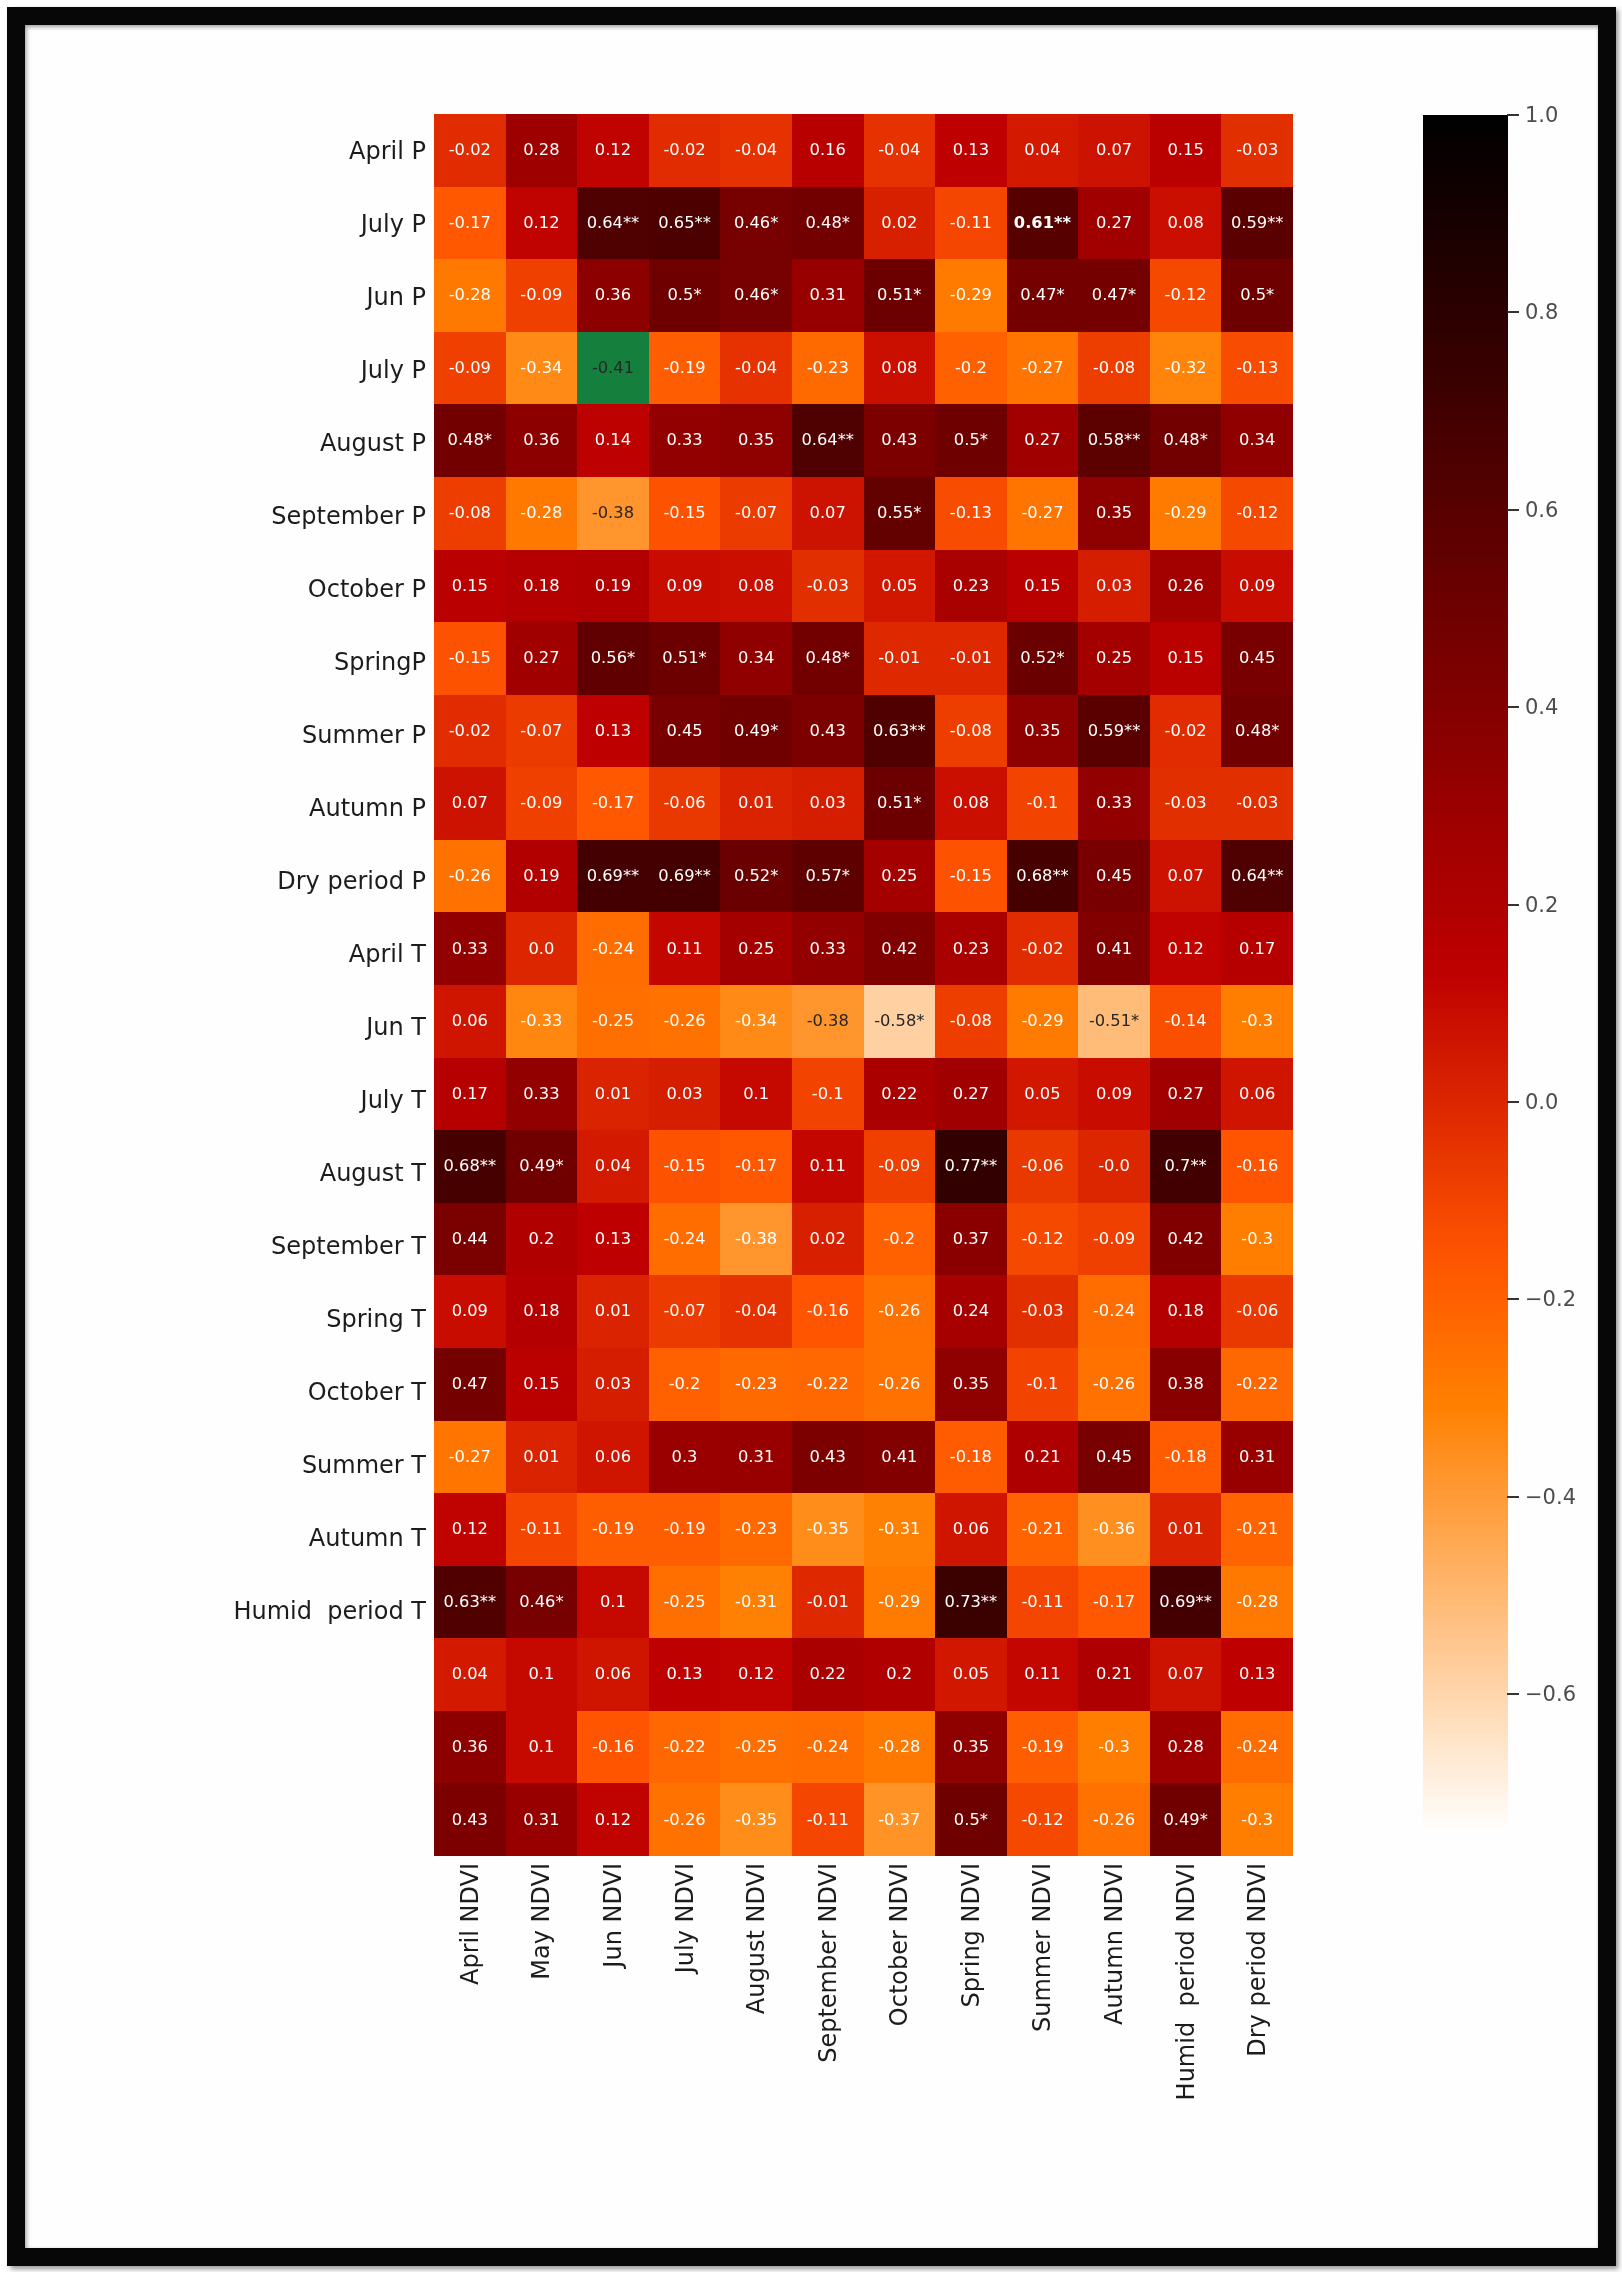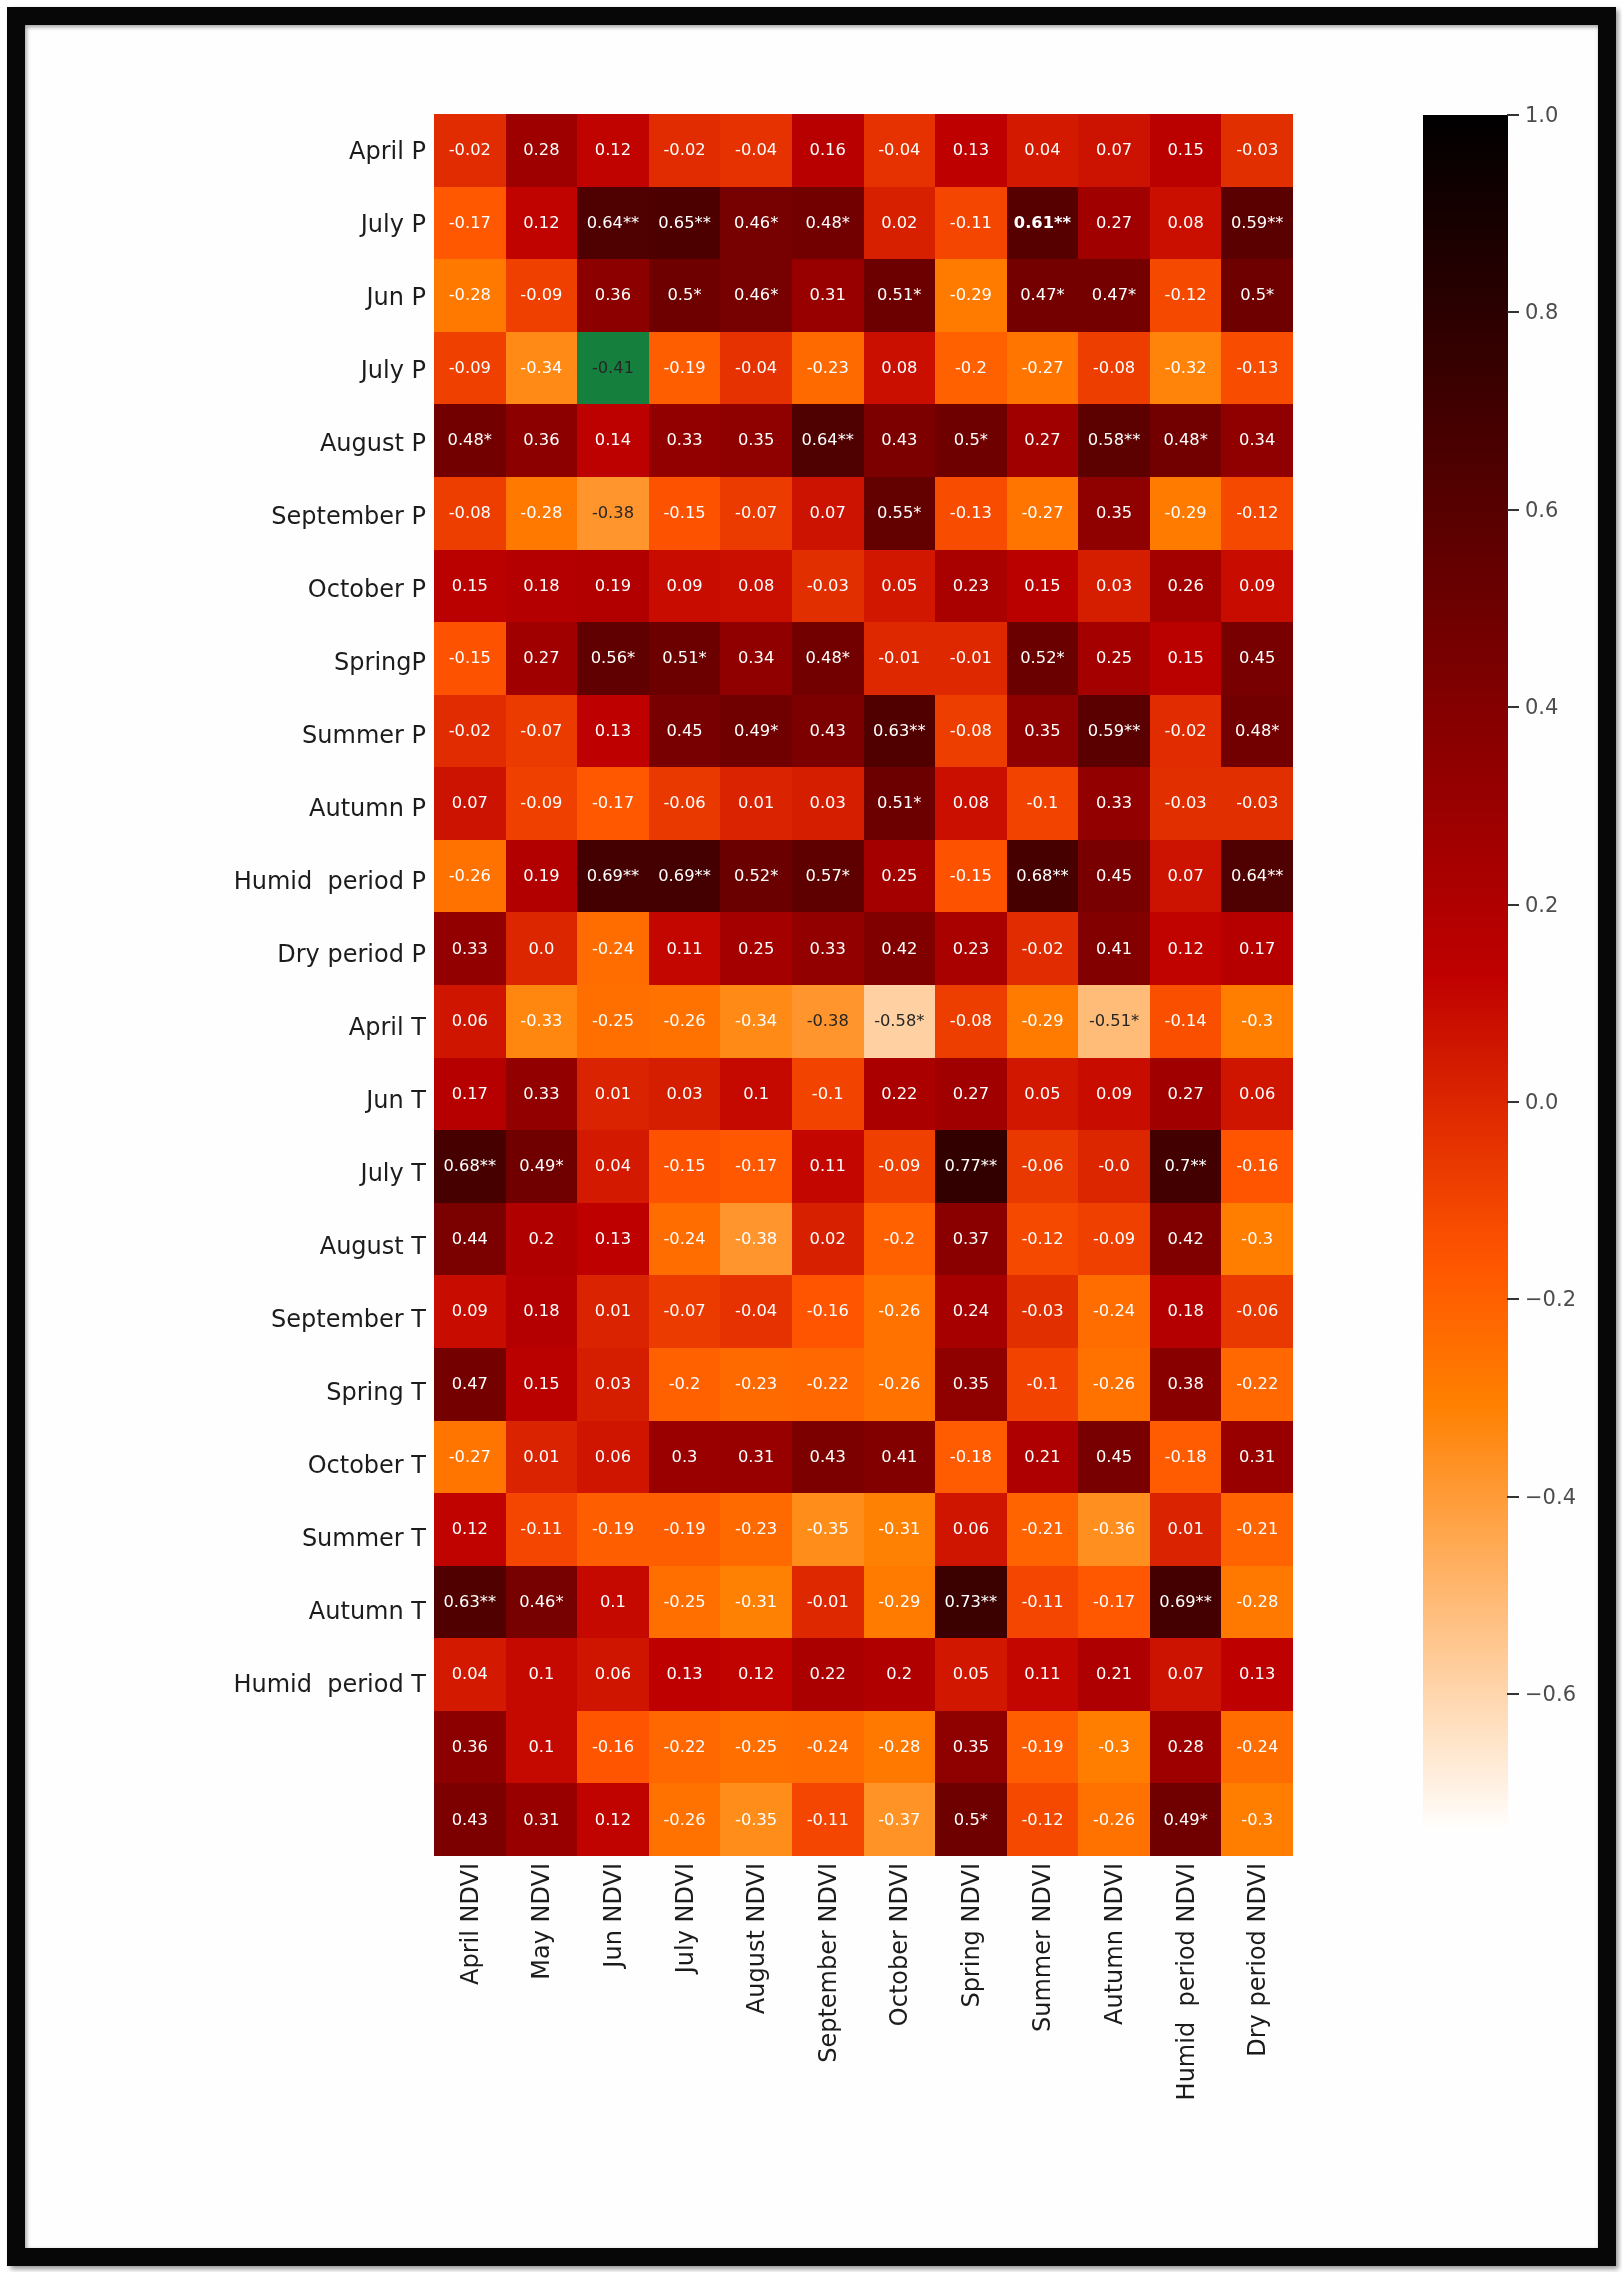--- a/index.html
+++ b/index.html
@@ -50,21 +50,20 @@
         <div class="rowlabel">April P</div>
         <div class="rowlabel">July P</div>
         <div class="rowlabel">Jun P</div>
         <div class="rowlabel">July P</div>
         <div class="rowlabel">August P</div>
         <div class="rowlabel">September P</div>
         <div class="rowlabel">October P</div>
         <div class="rowlabel">SpringP</div>
         <div class="rowlabel">Summer P</div>
         <div class="rowlabel">Autumn P</div>
-        <div class="rowlabel">Humid  period P</div>
         <div class="rowlabel">Dry period P</div>
         <div class="rowlabel">April T</div>
         <div class="rowlabel">Jun T</div>
         <div class="rowlabel">July T</div>
         <div class="rowlabel">August T</div>
         <div class="rowlabel">September T</div>
         <div class="rowlabel">Spring T</div>
         <div class="rowlabel">October T</div>
         <div class="rowlabel">Summer T</div>
         <div class="rowlabel">Autumn T</div>

